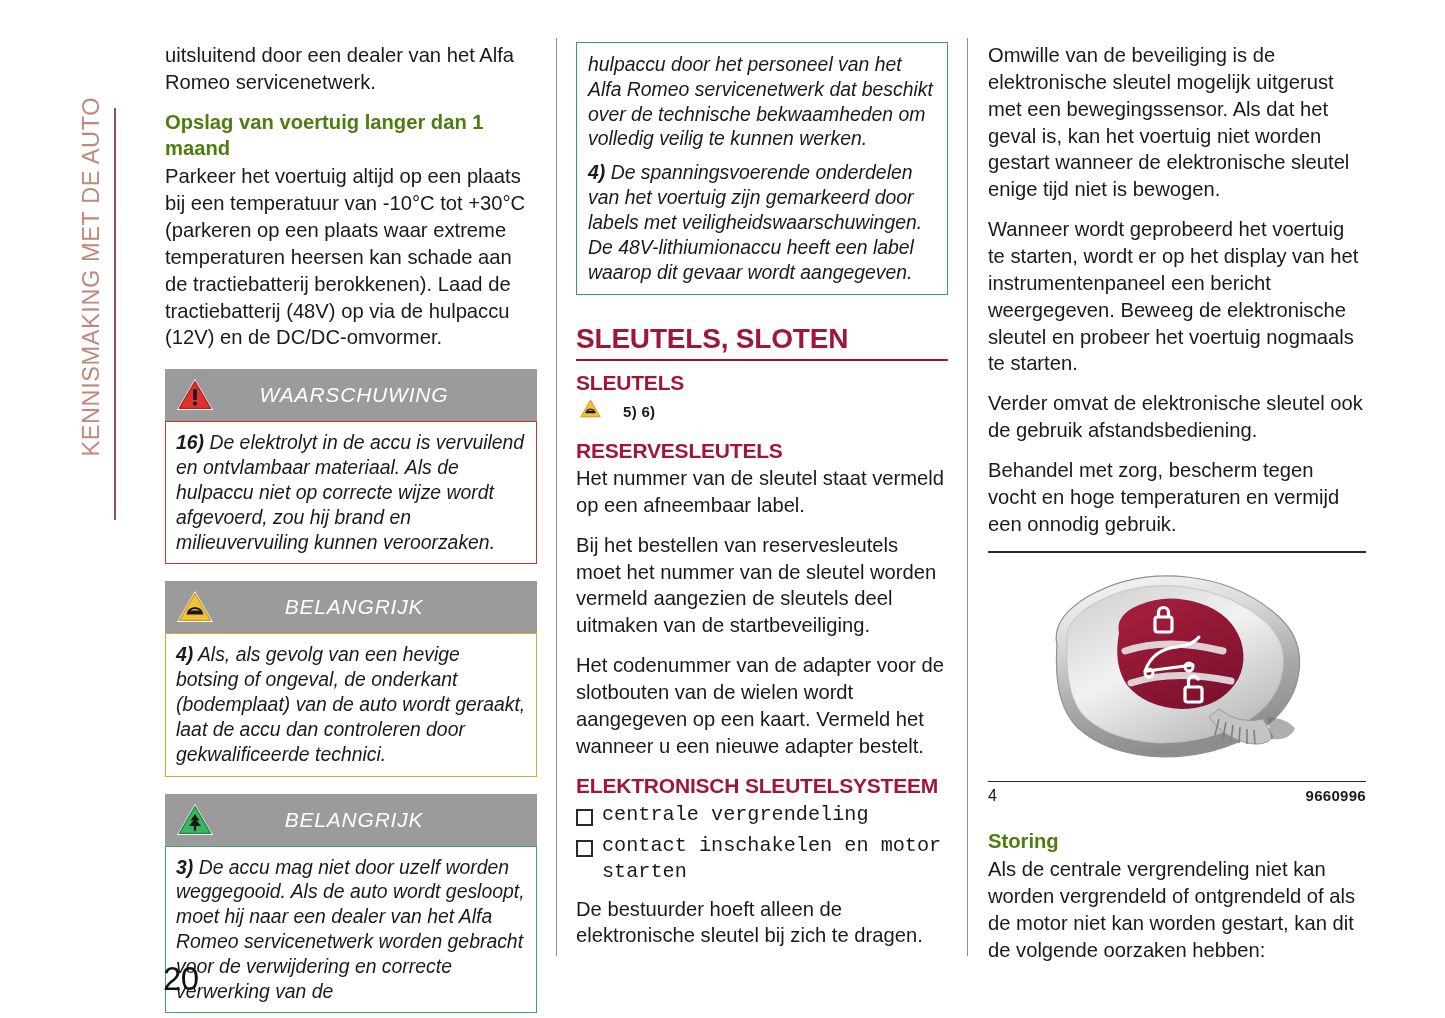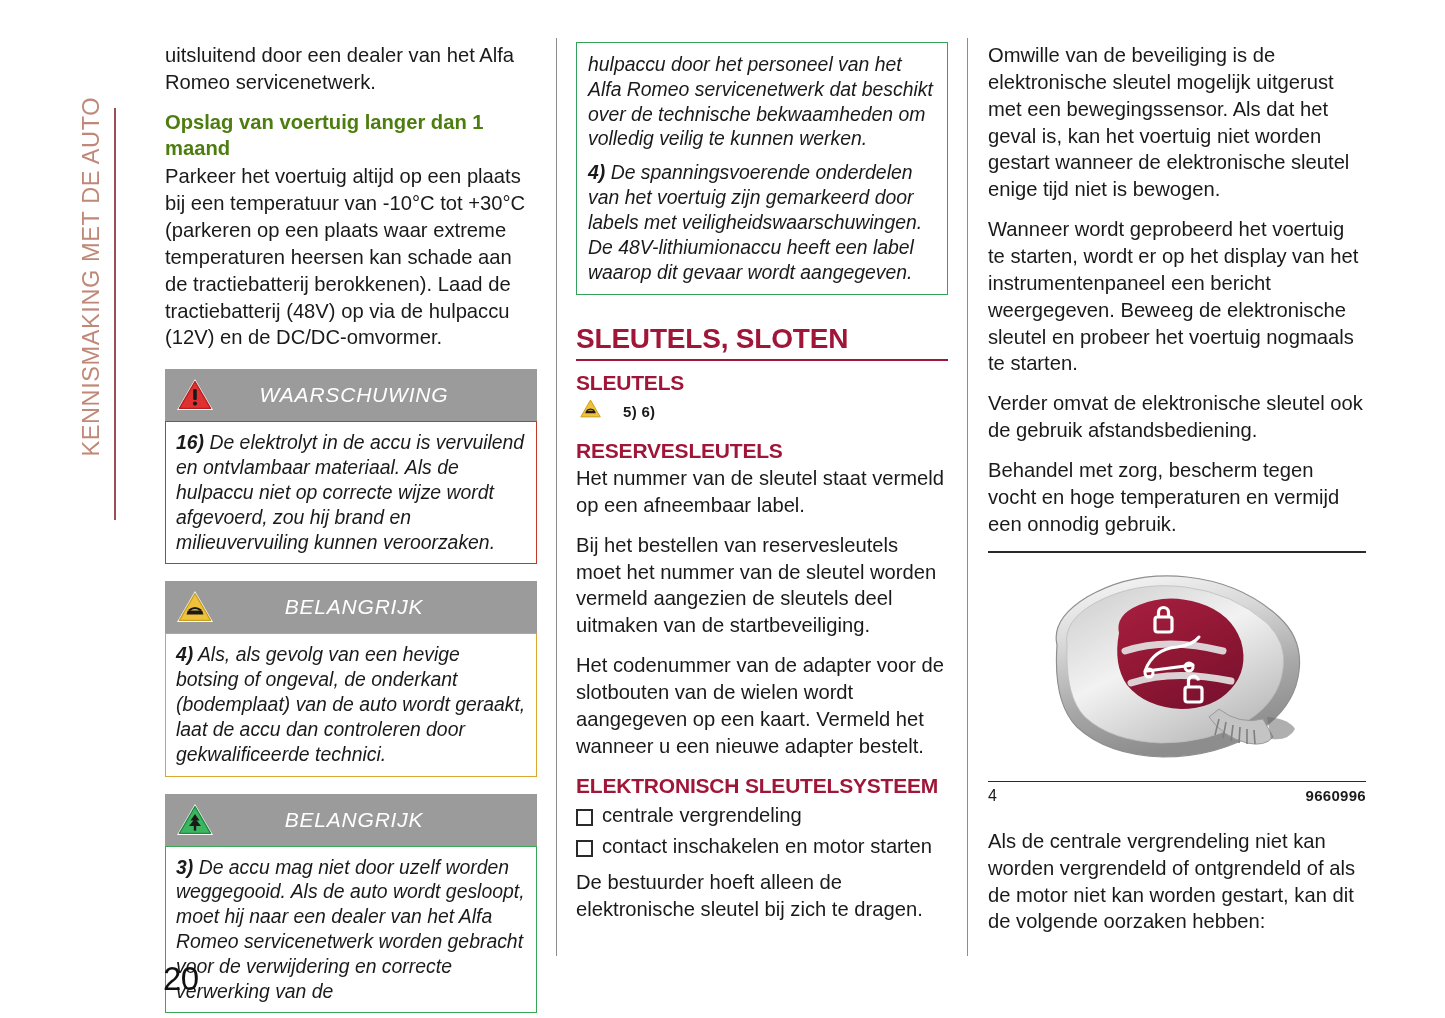--- a/index.html
+++ b/index.html
@@ -178,20 +178,21 @@
 
   
   .blist { margin: 4px 0 10px 0; }
   .bitem {
     display: flex;
     align-items: flex-start;
     gap: 9px;
     margin-bottom: 5px;
     font-size: 20.2px;
     line-height: 1.3;
+    font-family: Liberation Mono, monospace;
   }
   .bmark {
     flex: 0 0 auto;
     width: 13px;
     height: 13px;
     border: 2px solid #2a2a2a;
     margin-top: 7px;
     background: #fff;
   }
 
@@ -428,17 +429,18 @@
         </g>
       </svg>
     </div>
 
     <div class="fig-rule-bottom"></div>
     <div class="fig-caption">
       <span class="fig-num">4</span>
       <span class="fig-code">9660996</span>
     </div>
 
+    <div class="h-sub">Storing</div>
     <p>Als de centrale vergrendeling niet kan worden vergrendeld of ontgrendeld of als de motor niet kan worden gestart, kan dit de volgende oorzaken hebben:</p>
   </div>
 
   <div class="page-number">20</div>
 </div>
 
 </body></html>

